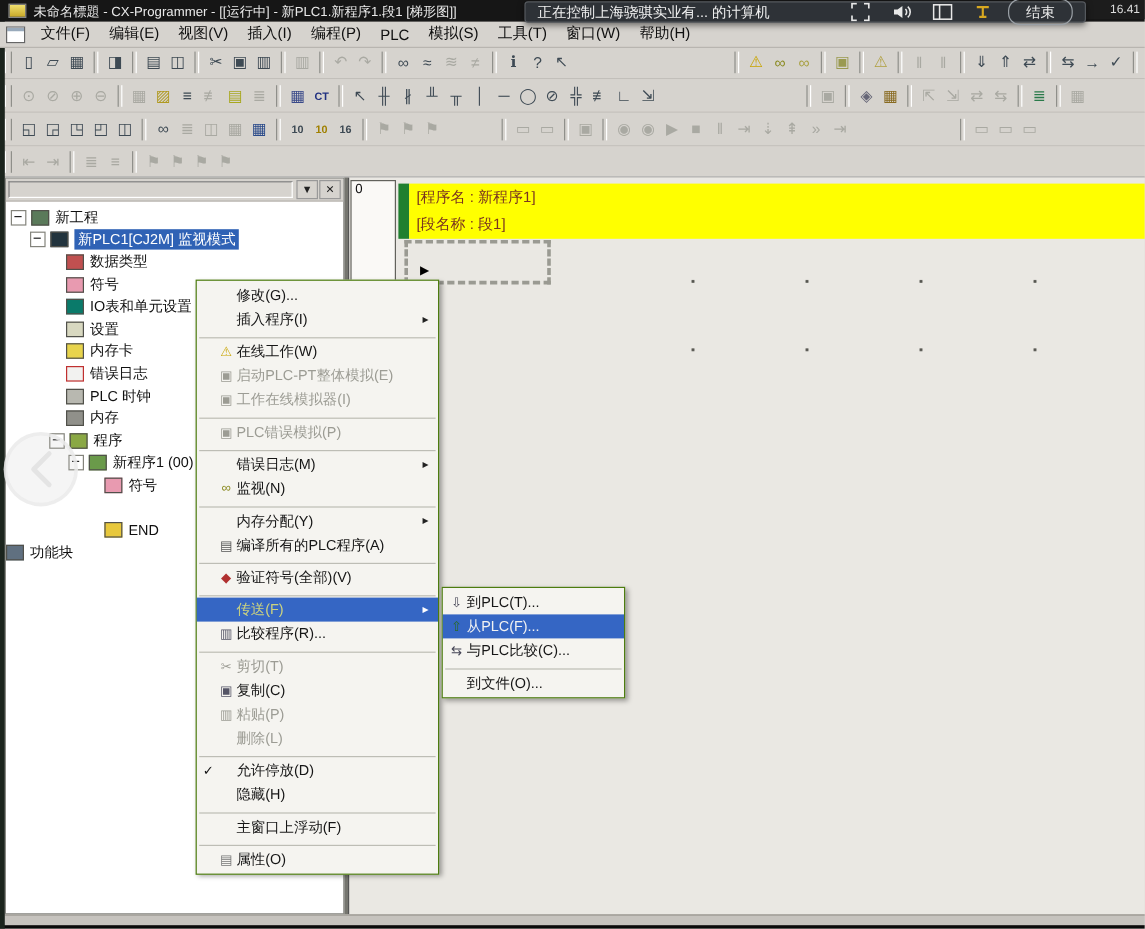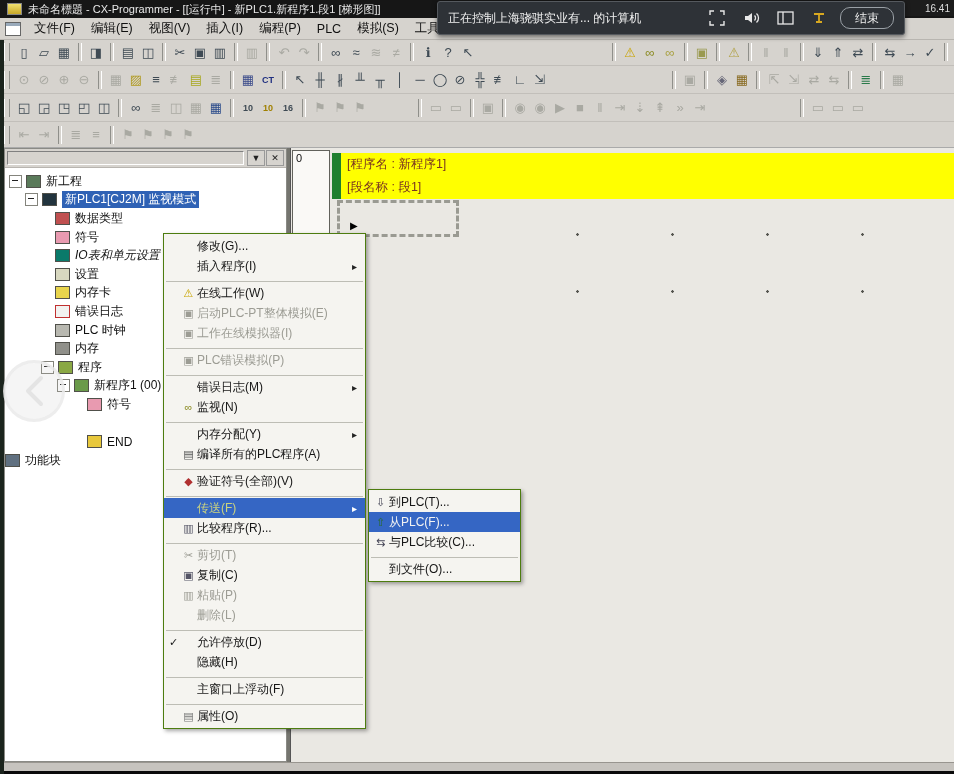--- a/index.html
+++ b/index.html
@@ -84,21 +84,21 @@
   .mi.dis .mi-label,.mi.dis .mi-icon{color:#9c9c94;}
   .mi.hl{background:#3566c4;}
   .mi.hl .mi-label{color:#f2f2f2;}
   .mi.hl .mi-arrow{color:#fff;}
   .mi.hly .mi-label{color:#ccd37f;}
   .mi.sep{height:7px;padding:0;}
   .mi.sep::before{content:"";display:block;width:100%;margin:3px 2px 0 2px;
                   border-top:1px solid #bdbdb5;}
 
   
-  #remote-bar{left:437px;top:1px;width:468px;height:34px;background:#2e3237;border:1px solid #55595e;
+  #remote-bar{left:437px;top:1px;width:468px;height:18px;background:#2e3237;border:1px solid #55595e;
               border-radius:3px;display:flex;align-items:center;z-index:70;box-sizing:border-box;
               box-shadow:0 2px 5px rgba(0,0,0,.5);color:#f0f0f0;}
   #remote-text{font-size:12px;padding-left:10px;flex:1;white-space:nowrap;overflow:hidden;}
   .rc-ico{width:34px;display:flex;align-items:center;justify-content:center;flex-shrink:0;}
   #end-btn{width:52px;height:20px;border:1px solid #9aa0a6;border-radius:10px;margin:0 10px 0 4px;
            display:flex;align-items:center;justify-content:center;font-size:12px;color:#eee;flex-shrink:0;}
   #clock-patch{left:903px;top:0;width:51px;height:16px;background:#1c1c1c;z-index:6;
                color:#ddd;font-size:10px;display:flex;align-items:center;justify-content:flex-end;
                padding-right:4px;box-sizing:border-box;text-align:center;}
 
@@ -331,21 +331,21 @@
         <span class="t-ico" style="background: rgb(192, 80, 80);"></span>
         <span class="t-lbl">数据类型</span>
       </div>
 
       <div class="t-row" style="padding-left: 50px;">
 
         <span class="t-ico" style="background: rgb(232, 154, 176);"></span>
         <span class="t-lbl">符号</span>
       </div>
 
-      <div class="t-row" style="padding-left: 50px; font-style: italic;">
+      <div class="t-row" style="padding-left: 50px;">
 
         <span class="t-ico" style="background: rgb(10, 122, 106);"></span>
         <span class="t-lbl">IO表和单元设置</span>
       </div>
 
       <div class="t-row" style="padding-left: 50px;">
 
         <span class="t-ico" style="background: rgb(216, 216, 192);"></span>
         <span class="t-lbl">设置</span>
       </div>

